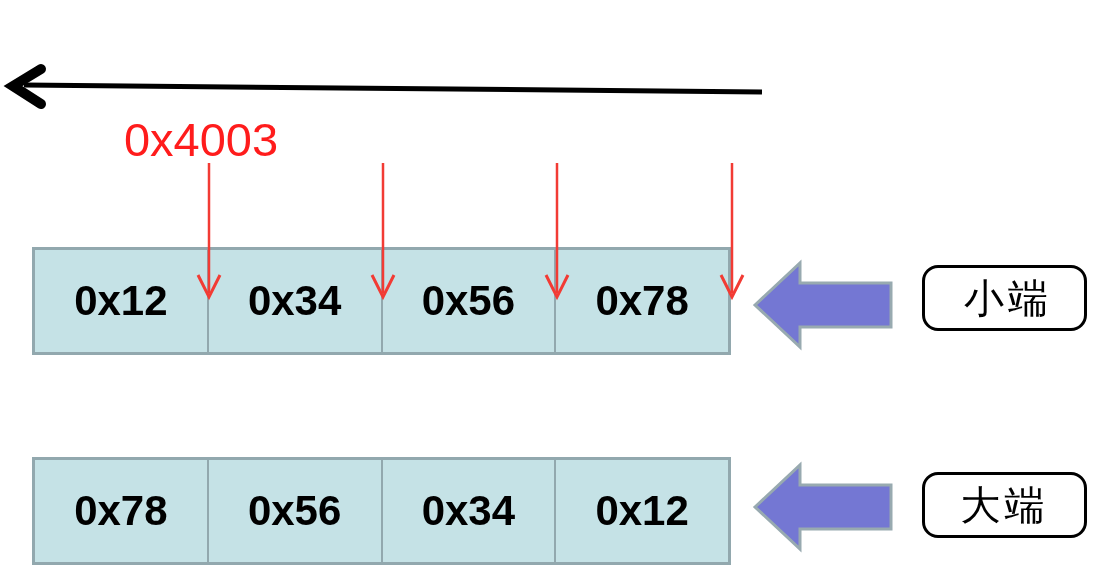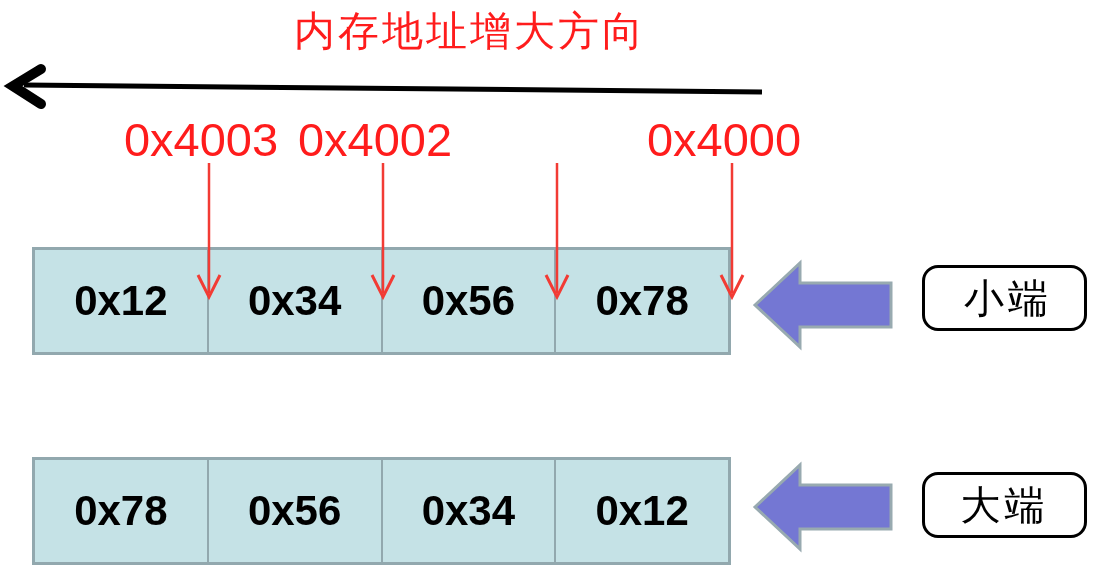--- a/index.html
+++ b/index.html
@@ -93,21 +93,20 @@
     width: 1107px; height: 571px;
     z-index: 2;
     pointer-events: none;
   }
 </style>
 </head>
 <body>
 
 <div class="canvas">
 
-  <div class="title">内存地址增大方向</div>
 
   <svg class="arrows-layer" width="1107" height="571" viewBox="0 0 1107 571" xmlns="http://www.w3.org/2000/svg">
 
     <g>
       <line x1="762" y1="92" x2="24" y2="85" stroke="var(--arrow-black)" stroke-width="5"></line>
       <path d="M 41 69 L 13 86 L 41 104" fill="none" stroke="var(--arrow-black)" stroke-width="10" stroke-linecap="round" stroke-linejoin="miter"></path>
     </g>
 
     <g stroke="#f23b34" fill="none">
       <line x1="209" y1="163" x2="209" y2="293" stroke-width="2.5"></line>
@@ -124,22 +123,20 @@
     <g stroke="#f23b34" fill="none">
       <line x1="732" y1="163" x2="732" y2="293" stroke-width="2.5"></line>
       <path d="M 721 275 L 732 297 L 743 275" stroke-width="3"></path>
     </g>
 
     <polygon points="755,305 800,263 800,283 891,283 891,327 800,327 800,347" fill="var(--block-arrow-fill)" stroke="var(--block-arrow-border)" stroke-width="3"></polygon>
     <polygon points="755,507 800,465 800,485 891,485 891,529 800,529 800,549" fill="var(--block-arrow-fill)" stroke="var(--block-arrow-border)" stroke-width="3"></polygon>
   </svg>
 
   <div class="addr-label addr-0">0x4003</div>
-  <div class="addr-label addr-1">0x4002</div>
-  <div class="addr-label addr-3">0x4000</div>
 
   <div class="mem-row row-little">
     <div class="mem-cell">0x12</div>
     <div class="mem-cell">0x34</div>
     <div class="mem-cell">0x56</div>
     <div class="mem-cell">0x78</div>
   </div>
 
   <div class="mem-row row-big">
     <div class="mem-cell">0x78</div>

